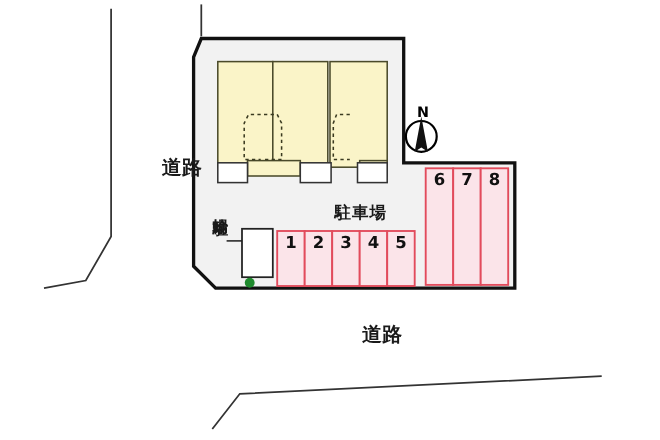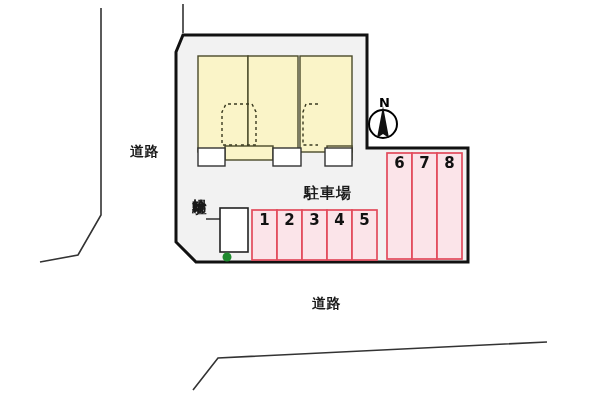--- a/index.html
+++ b/index.html
@@ -25,22 +25,23 @@
   }
   .lbl {
     position: absolute;
     color: #1a1a1a;
     font-weight: 700;
     line-height: 1.05;
     white-space: pre;
     pointer-events: none;
   }
   .road-label {
-    font-size: 14px;
+    font-size: 18px;
     letter-spacing: 0.5px;
+    margin-left: 17px;
   }
   .lot-label {
     font-size: 15px;
     letter-spacing: 1px;
   }
   .bike-label {
     font-size: 14px;
     line-height: 1.12;
     text-align: center;
     width: 16px;

